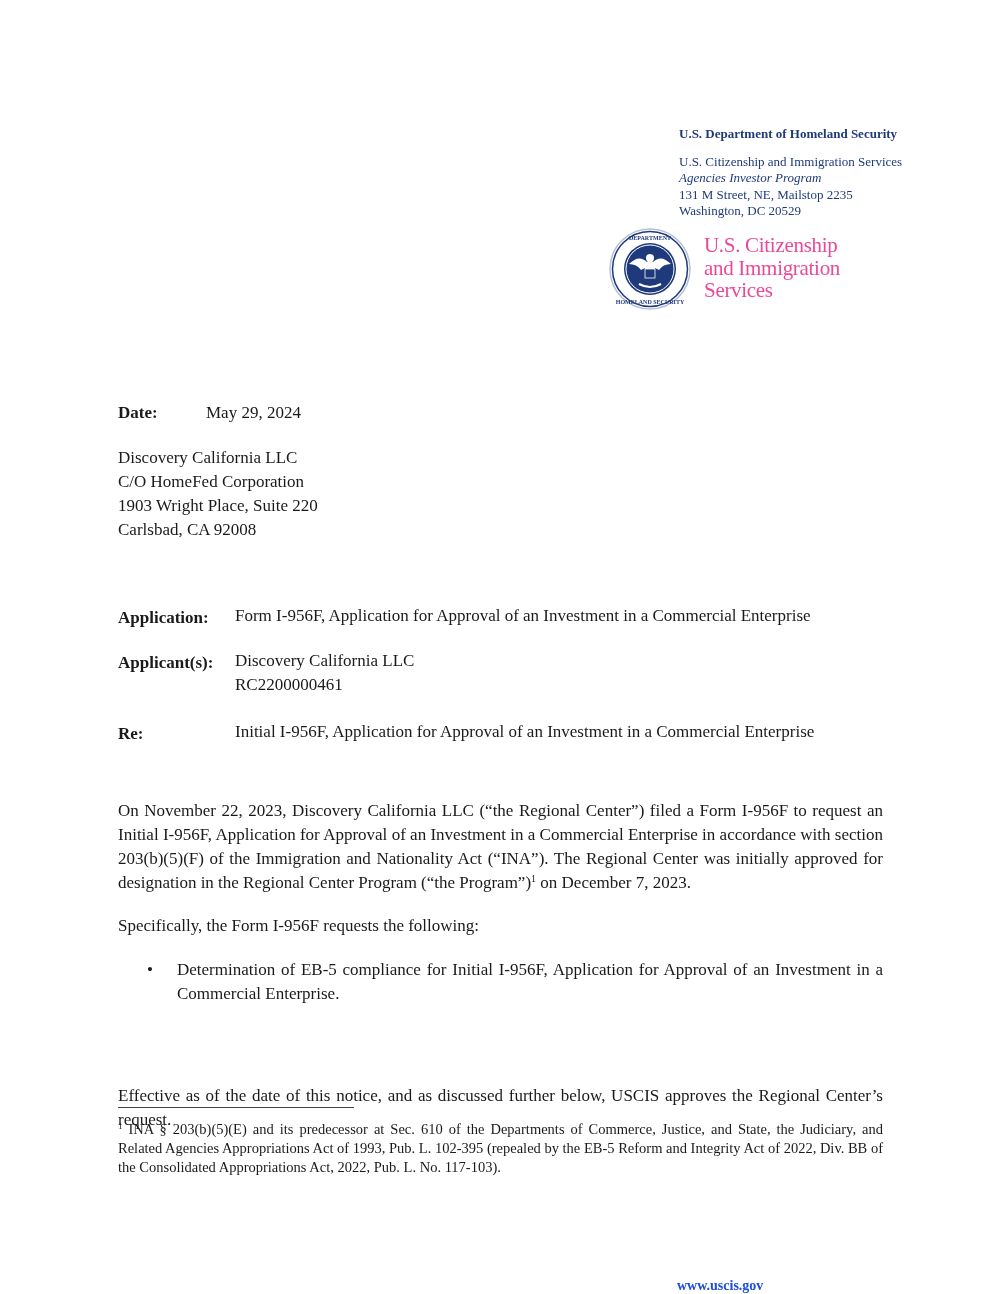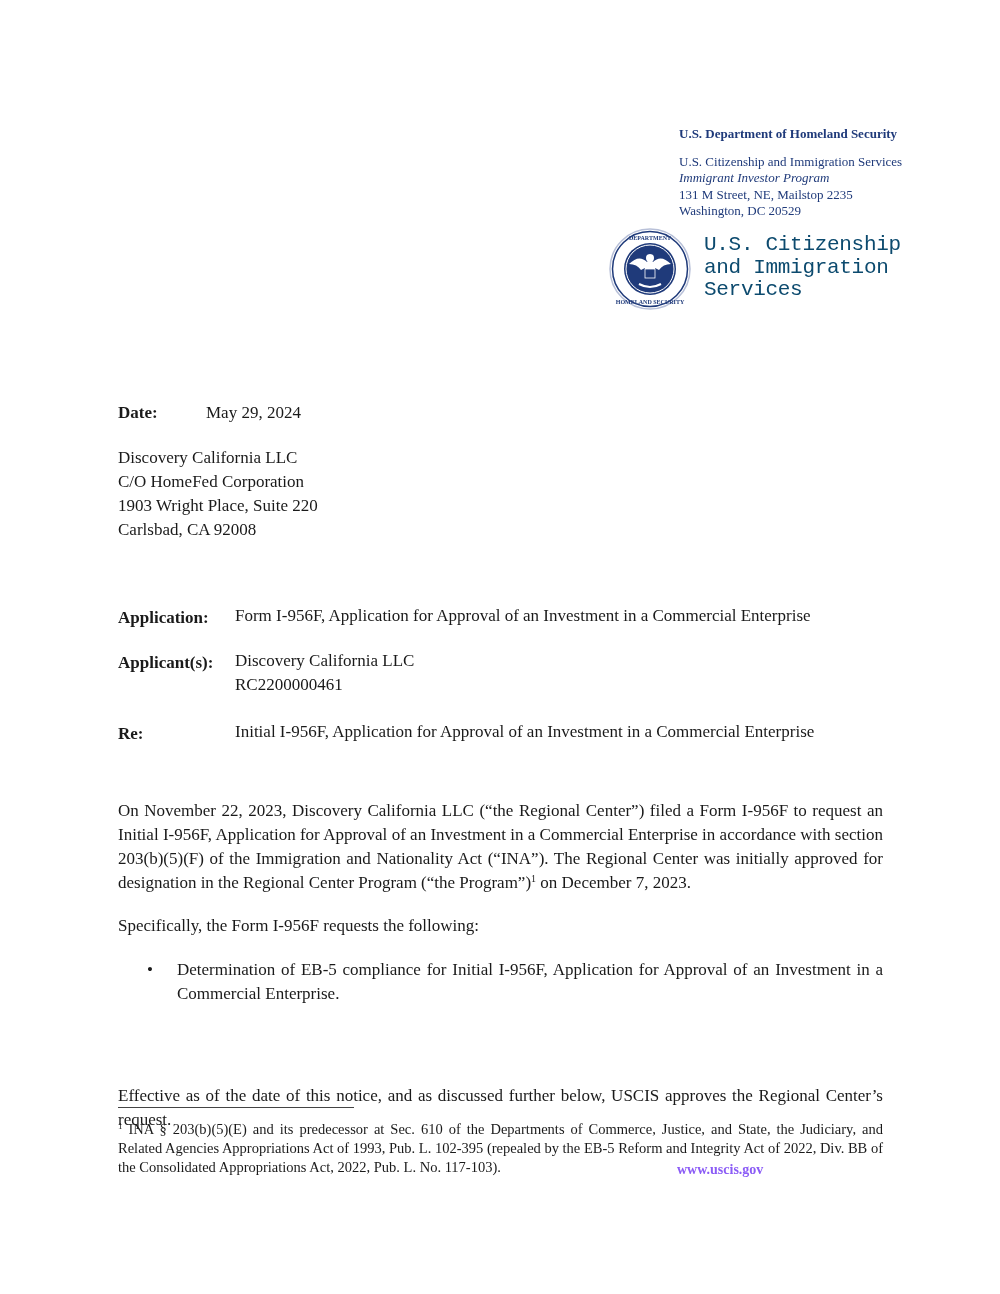--- a/index.html
+++ b/index.html
@@ -4,46 +4,46 @@
 <style>
   html, body { margin: 0; padding: 0; background: #ffffff; }
   body { width: 1000px; height: 1294px; position: relative; overflow: hidden;
          font-family: "Liberation Serif", serif; color: #1a1a1a; }
   .abs { position: absolute; }
   .dhs-block { left: 679px; top: 126px; color: #1f3a7a; font-size: 13px; line-height: 16.2px; }
   .dhs-title { font-weight: bold; font-size: 13px; margin-bottom: 12px; }
   .dhs-line { white-space: nowrap; }
   .italic { font-style: italic; }
   .seal { left: 609px; top: 228px; width: 82px; height: 82px; }
-  .logo-text { left: 704px; top: 234px; color: #0c4a6e; font-family: Liberation Mono, monospace;
+  .logo-text { left: 704px; top: 234px; color: #ec4899; font-family: Liberation Serif, serif;
                font-size: 21px; line-height: 22.5px; letter-spacing: -0.3px; }
   .body-text { font-size: 17px; line-height: 24px; }
   .label { font-weight: bold; }
   .date-row { left: 118px; top: 401px; }
   .date-row .label { display: inline-block; width: 88px; }
   .addr { left: 118px; top: 446px; }
   .field { left: 118px; width: 780px; }
   .field .label { position: absolute; left: 0; top: 6px; margin-top: 12px; }
   .field .val { position: absolute; left: 117px; top: 16px; white-space: nowrap; }
   .para { left: 118px; width: 765px; text-align: justify; }
   .bullet { left: 147px; top: 958px; }
   .bullet-text { left: 177px; top: 958px; width: 706px; text-align: justify; }
   sup { font-size: 10px; line-height: 0; vertical-align: 6px; }
   .fn-rule { left: 118px; top: 1107px; width: 236px; height: 1px; background: #444; }
   .footnote { left: 118px; top: 1120px; width: 765px; font-size: 14.5px; line-height: 19px; text-align: justify; }
   .footnote sup { font-size: 9px; vertical-align: 5px; }
-  .footer-url { left: 677px; top: 1162px; color: #8b5cf6; font-weight: bold; font-size: 14px; }
+  .footer-url { left: 677px; top: 1278px; color: #1d4ed8; font-weight: bold; font-size: 14px; }
 </style>
 </head>
 <body>
 
 <div class="abs dhs-block">
   <div class="dhs-title">U.S. Department of Homeland Security</div>
   <div class="dhs-line">U.S. Citizenship and Immigration Services</div>
-  <div class="dhs-line italic">Immigrant Investor Program</div>
+  <div class="dhs-line italic">Agencies Investor Program</div>
   <div class="dhs-line">131 M Street, NE, Mailstop 2235</div>
   <div class="dhs-line">Washington, DC 20529</div>
 </div>
 
 <div class="abs seal">
   <svg width="82" height="82" viewBox="0 0 82 82">
     <circle cx="41" cy="41" r="40" fill="#ffffff" stroke="#b8c0d8" stroke-width="1.5"></circle>
     <circle cx="41" cy="41" r="37.5" fill="#ffffff" stroke="#1f3a7a" stroke-width="1.5"></circle>
     <circle cx="41" cy="41" r="26" fill="#1f3a7a"></circle>
     <circle cx="41" cy="41" r="24" fill="none" stroke="#ffffff" stroke-width="1"></circle>

